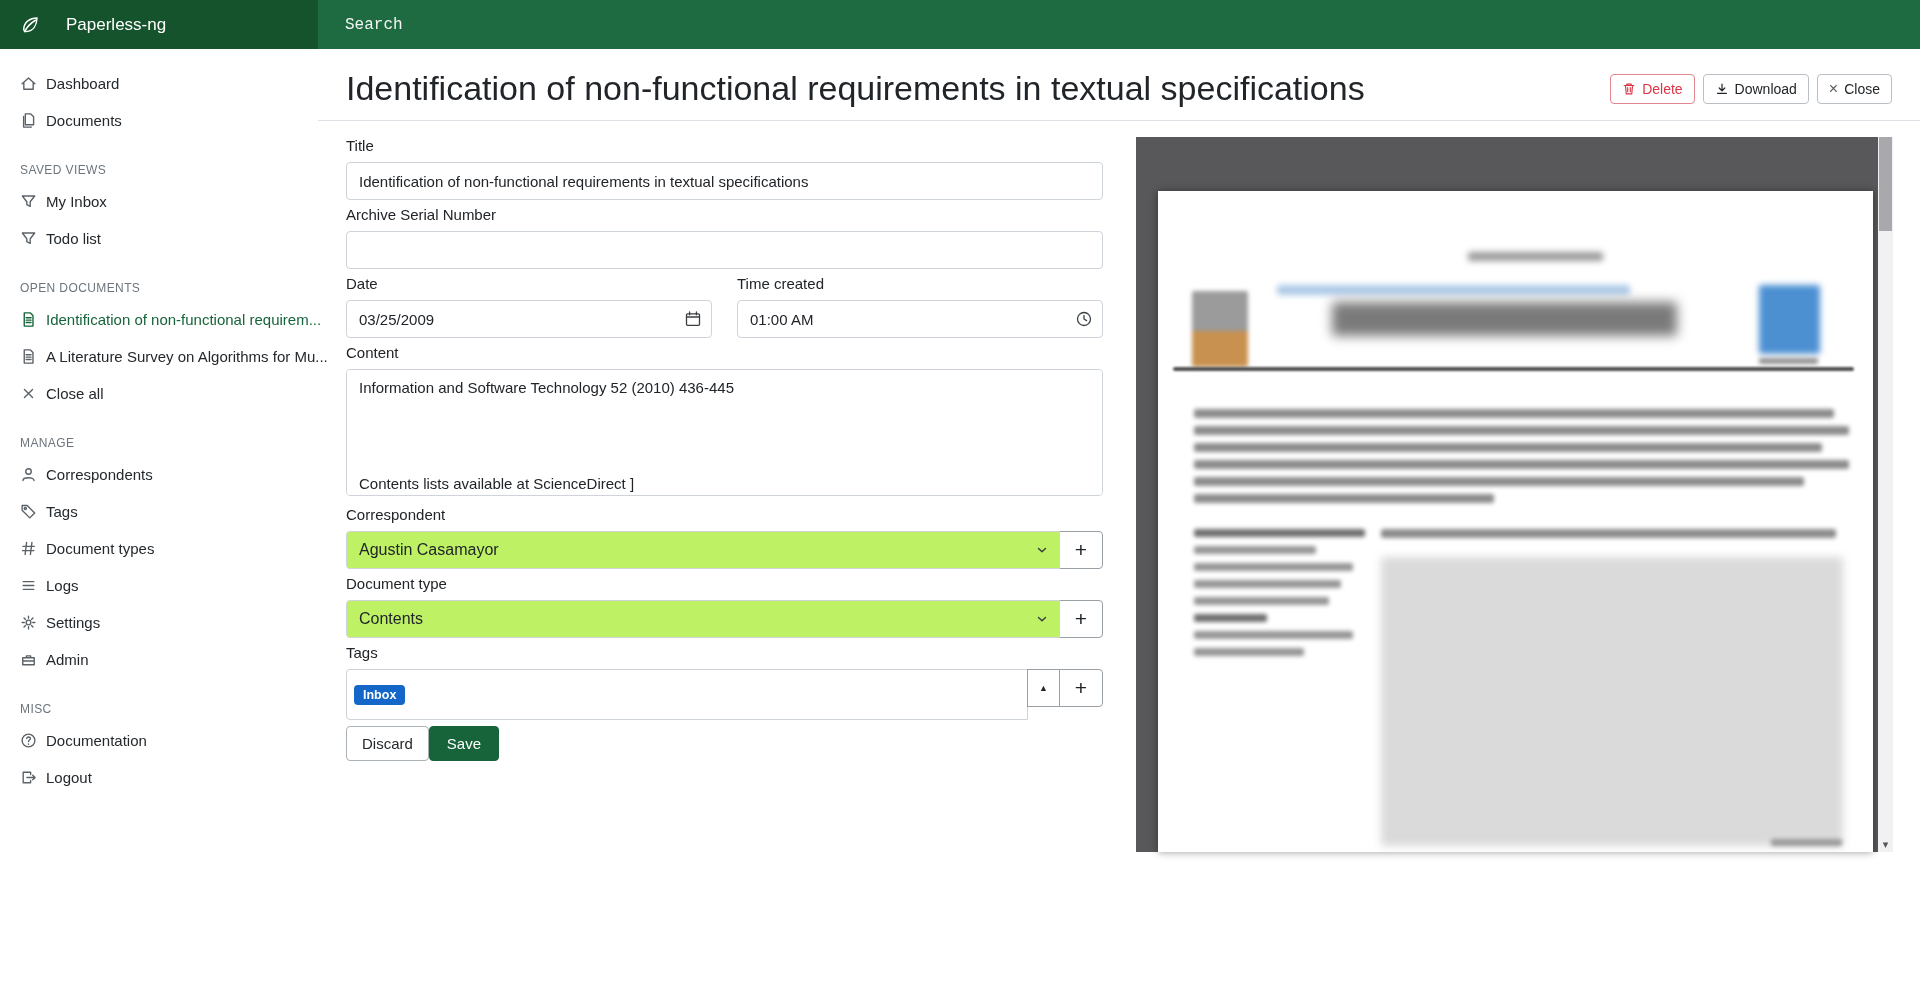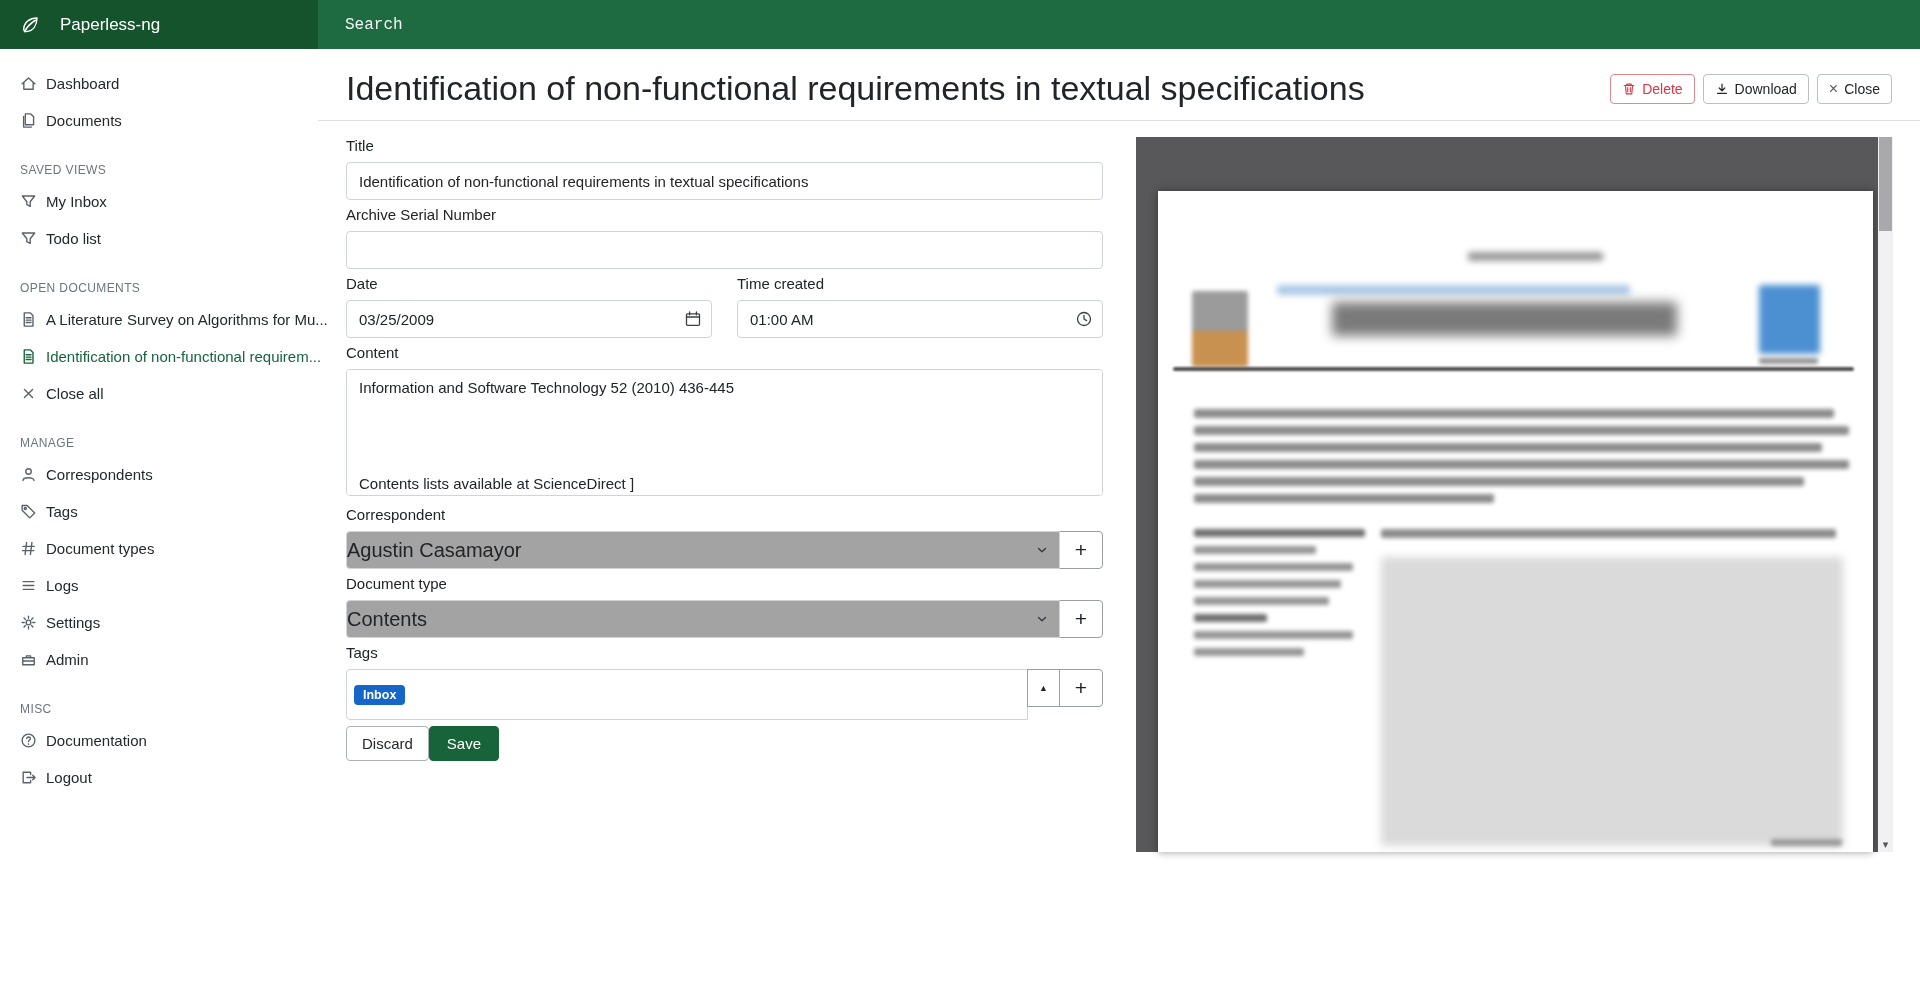--- a/index.html
+++ b/index.html
@@ -5,21 +5,21 @@
   :root{
     --navbar-green:#1e6b41; --brand-green:#14532c; --save-green:#17643a;
     --active-green:#17643a; --tag-blue:#1467c8; --danger-red:#dc3545;
   }
   *{box-sizing:border-box}
   html,body{margin:0;width:1920px;height:981px;overflow:hidden;background:#fff;
     color:#212529;font-family:"Liberation Sans",sans-serif}
   
   .navbar{display:flex;height:49px}
   .brand{width:318px;background:var(--brand-green);color:#fff;display:flex;align-items:center;
-    gap:20px;padding-left:20px;font-size:17px;cursor:pointer;flex-shrink:0}
+    gap:26px;padding-left:20px;font-size:17px;cursor:pointer;flex-shrink:0}
   .nav-rest{flex:1;background:var(--navbar-green);display:flex}
   .nav-search{flex:1;background:transparent;border:none;outline:none;color:#fff;font-size:16px;
     padding-left:27px;font-family:Liberation Mono, monospace}
   .nav-search::placeholder{color:rgba(255,255,255,.95)}
   
   .shell{display:flex;height:932px}
   .sidebar{width:318px;padding-top:16px;flex-shrink:0;overflow:visible}
   .s-item{height:37px;display:flex;align-items:center;gap:9px;padding-left:20px;font-size:15px;
     color:#24292d;cursor:pointer;white-space:nowrap}
   .s-item svg{flex-shrink:0}
@@ -49,22 +49,22 @@
   .icon-wrap{position:relative}
   .icon-wrap .tinput{padding-right:38px}
   .field-icon{position:absolute;right:10px;top:10px;cursor:pointer}
   textarea.content{width:100%;height:127px;border:1px solid #ced4da;border-radius:4px;
     padding:6px 12px;font-size:15px;line-height:24px;font-family:inherit;color:#212529;
     resize:none;overflow-y:scroll;outline:none}
   textarea::-webkit-scrollbar{width:13px}
   textarea::-webkit-scrollbar-track{background:#fafafa;border-left:1px solid #ededed}
   textarea::-webkit-scrollbar-thumb{background:#c8c8c8;border:2px solid #fafafa}
   .igroup{display:flex}
-  .sel{flex:1;height:38px;border:1px solid #ced4da;border-radius:4px 0 0 4px;background:#a3a3a3;
-    display:flex;align-items:center;padding:0 30px 0 0;font-size:20px;position:relative;cursor:pointer}
+  .sel{flex:1;height:38px;border:1px solid #ced4da;border-radius:4px 0 0 4px;background:#bef264;
+    display:flex;align-items:center;padding:0 30px 0 12px;font-size:16px;position:relative;cursor:pointer}
   .sel svg{position:absolute;right:10px}
   .gbtn{height:38px;background:#fff;border:1px solid #98a0a6;margin-left:-1px;display:flex;
     align-items:center;justify-content:center;cursor:pointer;font-family:inherit;color:#1f2428}
   .gbtn.plus{width:44px;font-size:21px;border-radius:0 4px 4px 0}
   .gbtn.caret{width:33px;font-size:9px}
   .tags-box{flex:1;height:51px;border:1px solid #ced4da;border-radius:4px 0 0 4px;background:#fff;
     display:flex;align-items:center;padding:0 7px}
   .badge{color:#fff;font-size:12.5px;font-weight:bold;padding:3px 9px;border-radius:4px;
     background:var(--tag-blue)}
   .form-actions{display:flex;margin-top:4px}
@@ -123,33 +123,33 @@
       <span>My Inbox</span>
     </div>
     <div class="s-item">
       <svg class="sicon" width="17" height="17" viewBox="0 0 16 16">
         <path d="M2.2 2.8 H13.8 L9.6 8.2 V12.6 L6.4 11 V8.2 Z"></path>
         </svg>
       <span>Todo list</span>
     </div>
 
     <div class="s-header">OPEN DOCUMENTS</div>
-    <div class="s-item">
+    <div class="s-item active">
       <svg class="sicon" width="17" height="17" viewBox="0 0 16 16">
         <path d="M4 1.8 H9.8 L12.2 4.2 V14.2 H4 Z"></path>
           <path d="M5.8 6.4 H10.4 M5.8 8.6 H10.4 M5.8 10.8 H10.4"></path>
         </svg>
-      <span>A Literature Survey on Algorithms for Mu...</span>
-    </div>
-    <div class="s-item active">
+      <span>Identification of non-functional requirem...</span>
+    </div>
+    <div class="s-item">
       <svg class="sicon" width="17" height="17" viewBox="0 0 16 16">
         <path d="M4 1.8 H9.8 L12.2 4.2 V14.2 H4 Z"></path>
           <path d="M5.8 6.4 H10.4 M5.8 8.6 H10.4 M5.8 10.8 H10.4"></path>
         </svg>
-      <span>Identification of non-functional requirem...</span>
+      <span>A Literature Survey on Algorithms for Mu...</span>
     </div>
     <div class="s-item">
       <svg class="sicon" width="17" height="17" viewBox="0 0 16 16">
         <path d="M4.2 4.2 L11.8 11.8 M11.8 4.2 L4.2 11.8"></path>
         </svg>
       <span>Close all</span>
     </div>
 
     <div class="s-header">MANAGE</div>
     <div class="s-item">

